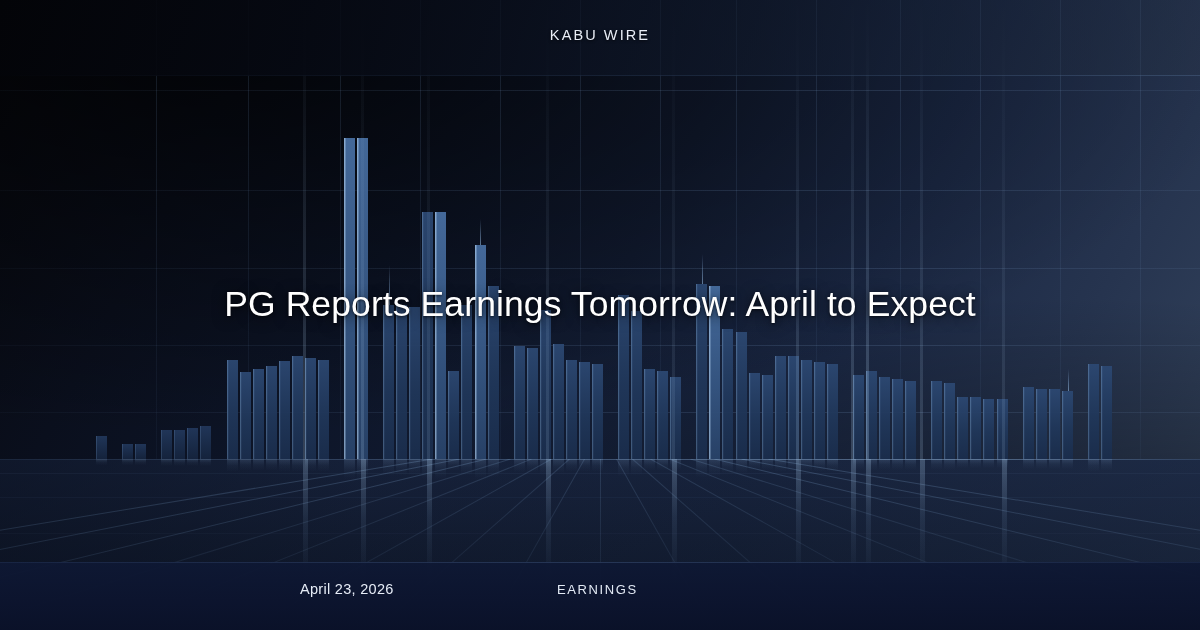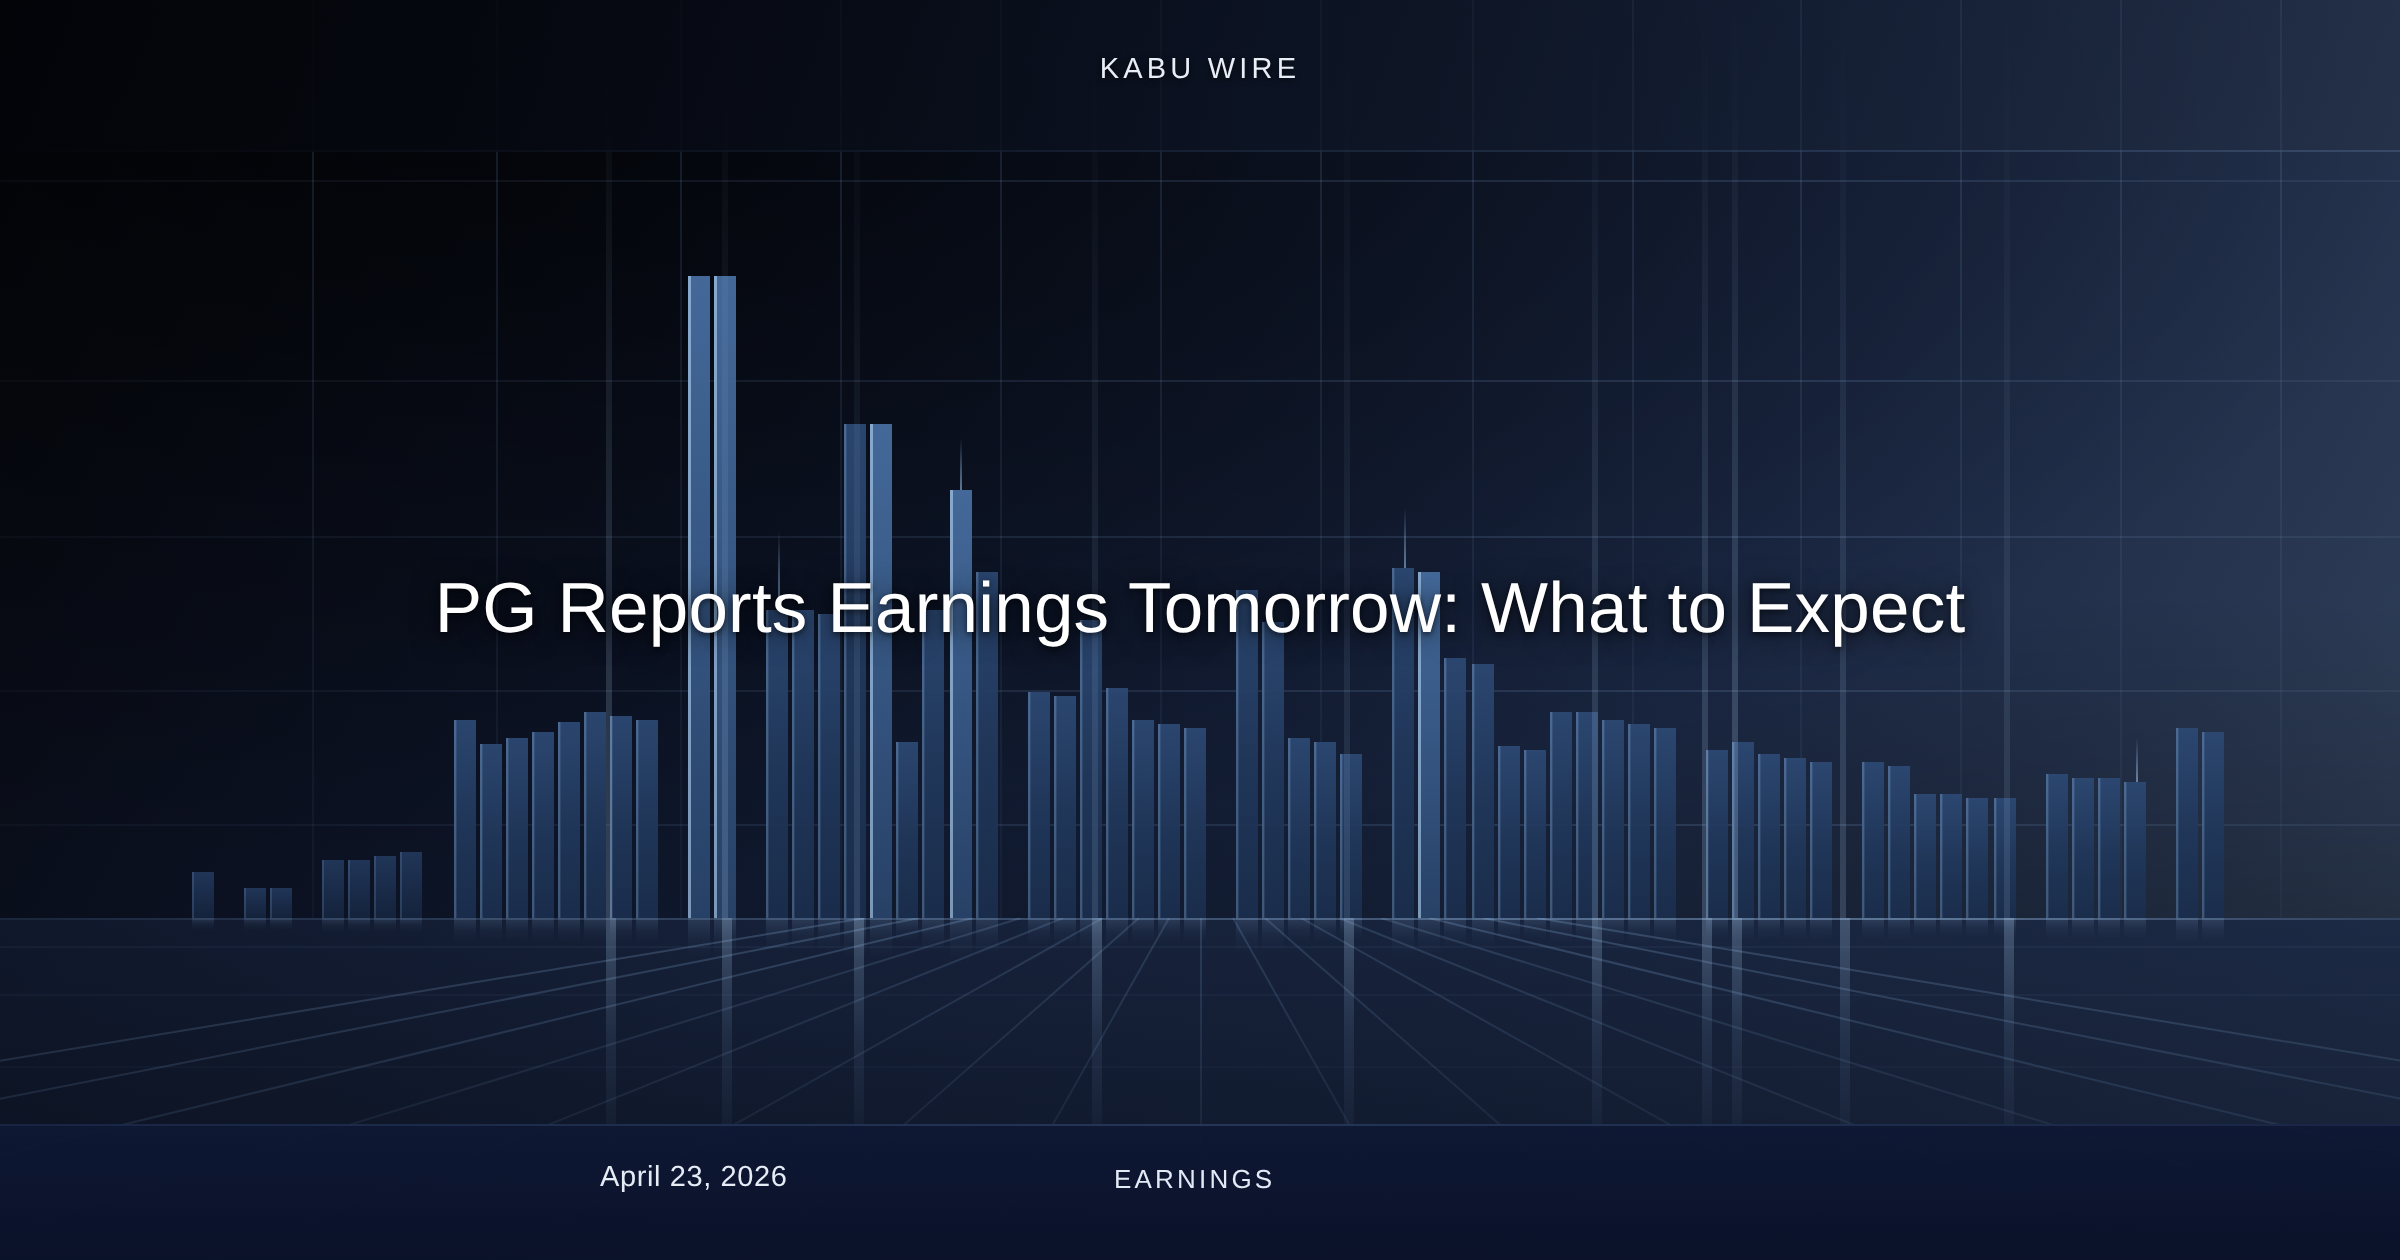--- a/index.html
+++ b/index.html
@@ -450,21 +450,21 @@
       <div style="position: absolute; left: 796px; top: 0px; width: 5px; height: 130px; background: linear-gradient(rgba(180, 215, 248, 0.26) 0%, rgba(150, 190, 232, 0.1) 45%, rgba(140, 180, 225, 0) 100%);"></div>
       <div style="position: absolute; left: 851px; top: 0px; width: 5px; height: 130px; background: linear-gradient(rgba(180, 215, 248, 0.26) 0%, rgba(150, 190, 232, 0.1) 45%, rgba(140, 180, 225, 0) 100%);"></div>
       <div style="position: absolute; left: 866px; top: 0px; width: 5px; height: 130px; background: linear-gradient(rgba(180, 215, 248, 0.26) 0%, rgba(150, 190, 232, 0.1) 45%, rgba(140, 180, 225, 0) 100%);"></div>
       <div style="position: absolute; left: 920px; top: 0px; width: 5px; height: 130px; background: linear-gradient(rgba(180, 215, 248, 0.26) 0%, rgba(150, 190, 232, 0.1) 45%, rgba(140, 180, 225, 0) 100%);"></div>
       <div style="position: absolute; left: 1002px; top: 0px; width: 5px; height: 130px; background: linear-gradient(rgba(180, 215, 248, 0.26) 0%, rgba(150, 190, 232, 0.1) 45%, rgba(140, 180, 225, 0) 100%);"></div>
     </div>
 
   <div class="header-band"></div>
   <div class="brand">KABU WIRE</div>
 
-  <h1 class="headline">PG Reports Earnings Tomorrow: What to Expect</h1>
+  <h1 class="headline">PG Reports Earnings Tomorrow: April to Expect</h1>
 
   <div class="footer-band">
     <div class="footer-inner">
       <span class="footer-date">April 23, 2026</span>
       <span class="footer-cat">EARNINGS</span>
     </div>
   </div>
 
 </div>
 

